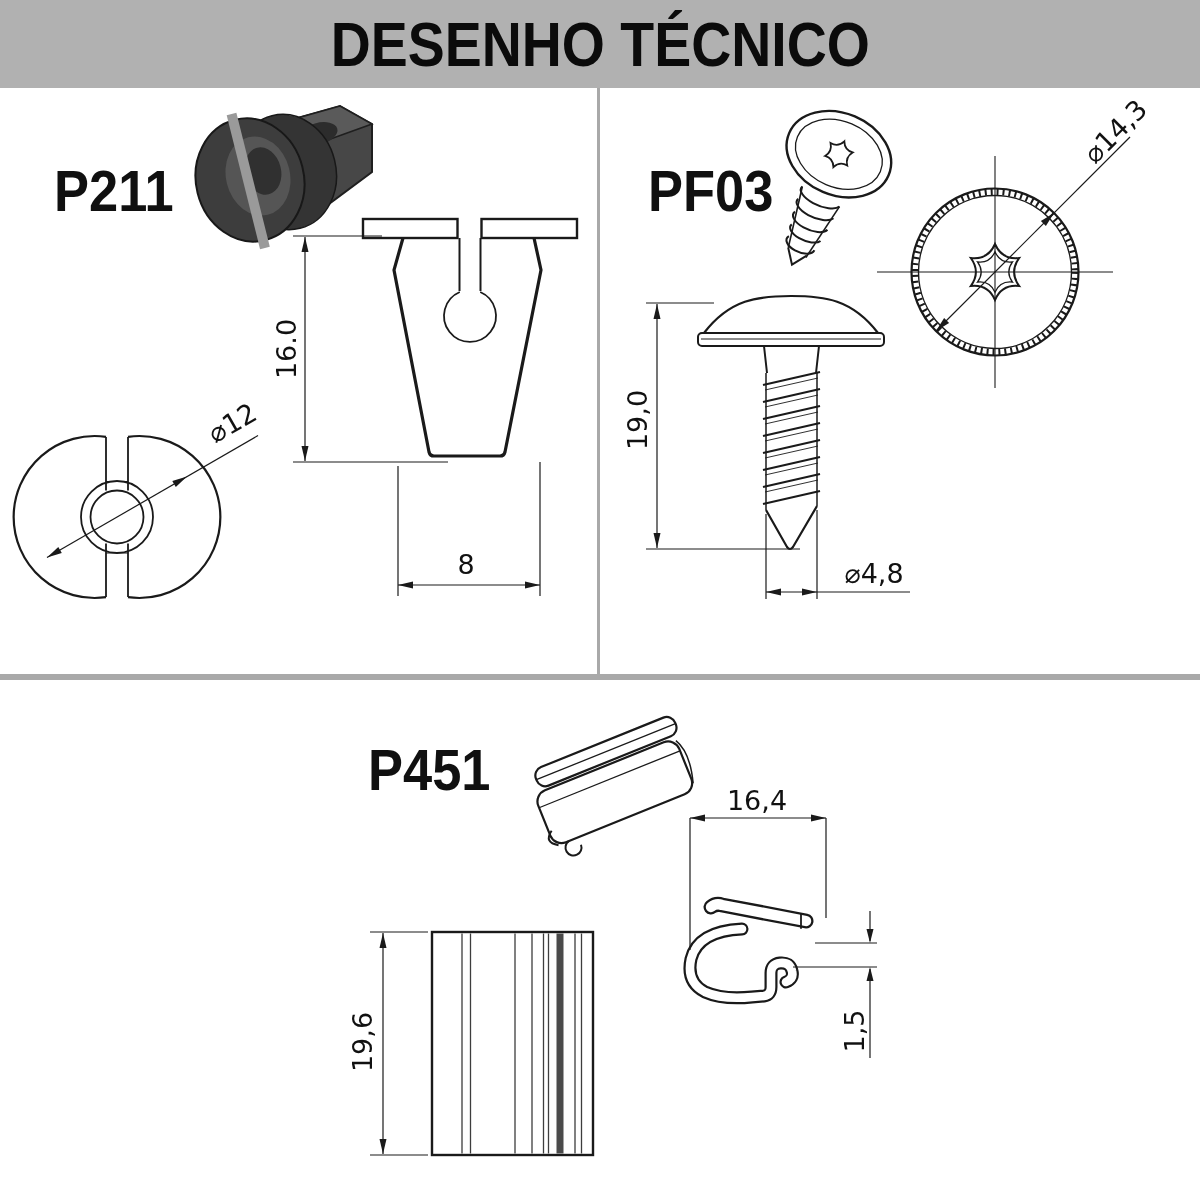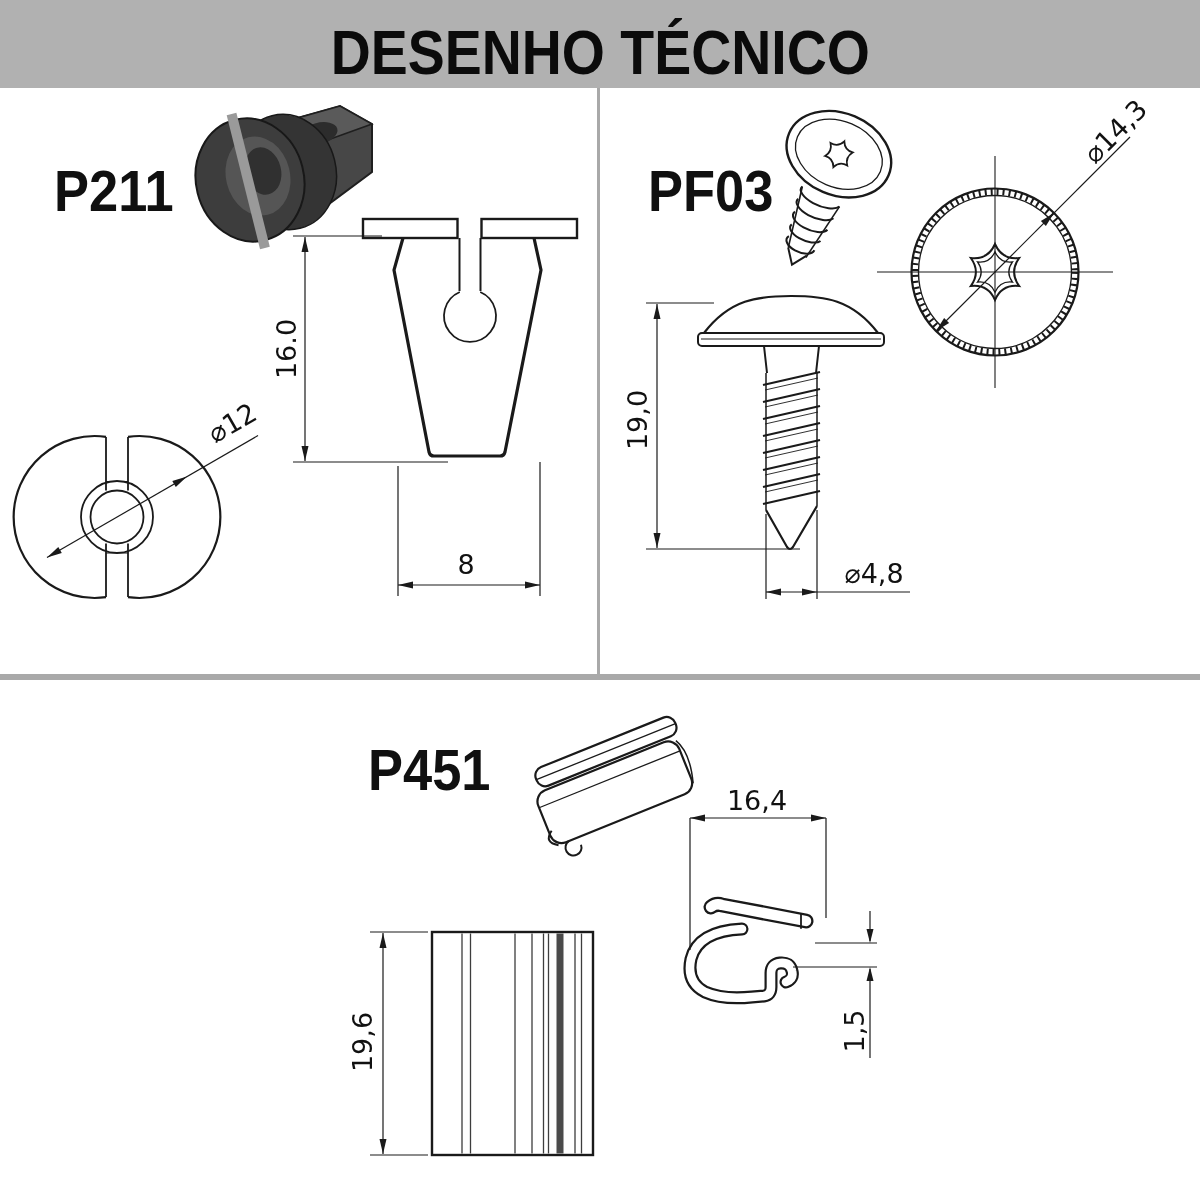--- a/index.html
+++ b/index.html
@@ -8,21 +8,21 @@
     --divider:#a9a9a9;
     --paper:#ffffff;
   }
   html,body{margin:0;padding:0;}
   body{
     width:1200px;height:1200px;position:relative;background:var(--paper);
     font-family:"Liberation Sans",sans-serif;overflow:hidden;
   }
   .header{
     position:absolute;left:0;top:0;width:1200px;height:88px;
-    background:var(--header-bg);display:flex;align-items:flex-end;justify-content:center;
+    background:var(--header-bg);display:flex;align-items:center;justify-content:center;
   }
   .header .title{
     font-size:63px;font-weight:800;color:#0b0b0b;letter-spacing:0px;
     transform:scaleX(.88);transform-origin:center;white-space:nowrap;
   }
   .v-divider{position:absolute;left:597px;top:88px;width:3px;height:589px;background:var(--divider);}
   .h-divider{position:absolute;left:0;top:674px;width:1200px;height:6px;background:var(--divider);}
   .part-label{
     position:absolute;font-weight:700;color:#101010;font-size:57px;line-height:1;
     transform:scaleX(.92);transform-origin:left center;white-space:nowrap;letter-spacing:0;

